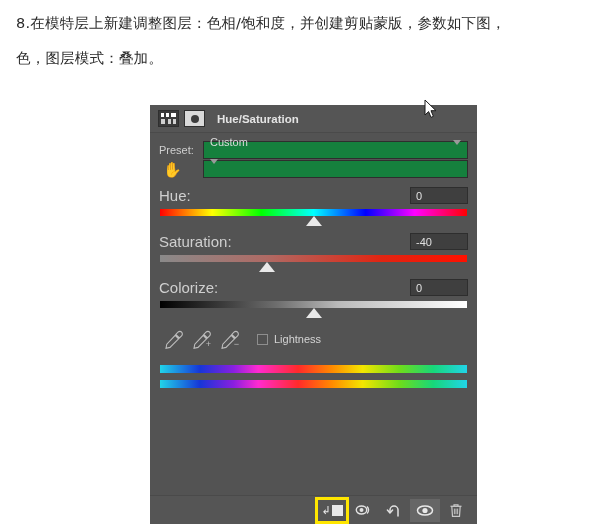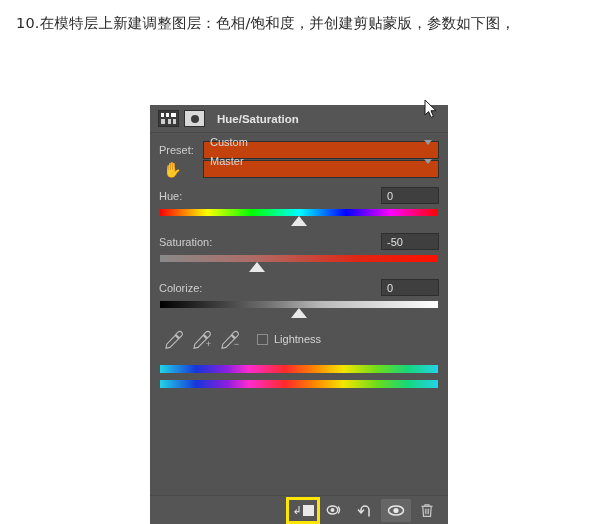--- a/index.html
+++ b/index.html
@@ -32,21 +32,21 @@
     font-family: "DejaVu Sans", sans-serif;
     letter-spacing: 0.2px;
     white-space: nowrap;
   }
 
   
   #ps-panel {
     position: absolute;
     left: 150px;
     top: 105px;
-    width: 298px;
+    width: 327px;
     height: 419px;
     background: #535353;
     box-sizing: border-box;
     font-family: "Liberation Sans", sans-serif;
     color: #d8d8d8;
     overflow: hidden;
   }
 
   
   .panel-header {
@@ -117,21 +117,21 @@
   .row-label {
     font-size: 11px;
     color: #cfcfcf;
     width: 44px;
     flex: 0 0 auto;
     white-space: nowrap;
   }
   .combo {
     flex: 1 1 auto;
     height: 18px;
-    background: #c2410c;
+    background: #15803d;
     border: 1px solid #2e2e2e;
     box-sizing: border-box;
     display: flex;
     align-items: center;
     padding: 0 4px 16px 6px;
     position: relative;
   }
   .combo-value {
     font-size: 11px;
     color: #dcdcdc;
@@ -166,21 +166,21 @@
 
   
   .slider-group { margin-bottom: 4px; }
   .slider-head {
     display: flex;
     align-items: center;
     justify-content: space-between;
     margin-bottom: 3px;
   }
   .slider-label {
-    font-size: 11px;
+    font-size: 15px;
     color: #cfcfcf;
     white-space: nowrap;
   }
   .value-box {
     width: 58px;
     height: 17px;
     background: #3f3f3f;
     border: 1px solid #2e2e2e;
     box-sizing: border-box;
     display: flex;
@@ -321,21 +321,22 @@
     top: 99px;
     width: 14px;
     height: 20px;
     pointer-events: none;
   }
 </style>
 </head>
 <body>
 
 <div id="instructions">
-  <p>10.在模特层上新建调整图层：色相/饱和度，并创建剪贴蒙版，参数如下图，</p>
+  <p>8.在模特层上新建调整图层：色相/饱和度，并创建剪贴蒙版，参数如下图，</p>
+  <p>色，图层模式：叠加。</p>
 </div>
 
 <div id="ps-panel">
 
   <div class="panel-header">
     <div class="hdr-icon adj">
       <div class="adj-row1"></div>
       <div class="adj-row2"></div>
     </div>
     <div class="hdr-icon mask">
@@ -350,40 +351,39 @@
       <div class="row-label">Preset:</div>
       <div class="combo">
         <span class="combo-value">Custom</span>
         <span class="chev"></span>
       </div>
     </div>
 
     <div class="hand-row">
       <div class="hand-icon">✋</div>
       <div class="combo">
-        <span class="combo-value">Master</span>
         <span class="chev"></span>
       </div>
     </div>
 
     <div class="slider-group">
       <div class="slider-head">
         <span class="slider-label">Hue:</span>
         <span class="value-box">0</span>
       </div>
       <div class="track-wrap">
         <div class="track hue"></div>
         <div class="thumb" id="thumb-hue" style="left: 50%;"></div>
       </div>
     </div>
 
     <div class="slider-group">
       <div class="slider-head">
         <span class="slider-label">Saturation:</span>
-        <span class="value-box">-50</span>
+        <span class="value-box">-40</span>
       </div>
       <div class="track-wrap">
         <div class="track sat"></div>
         <div class="thumb" id="thumb-sat" style="left: 35%;"></div>
       </div>
     </div>
 
     <div class="slider-group">
       <div class="slider-head">
         <span class="slider-label">Colorize:</span>

